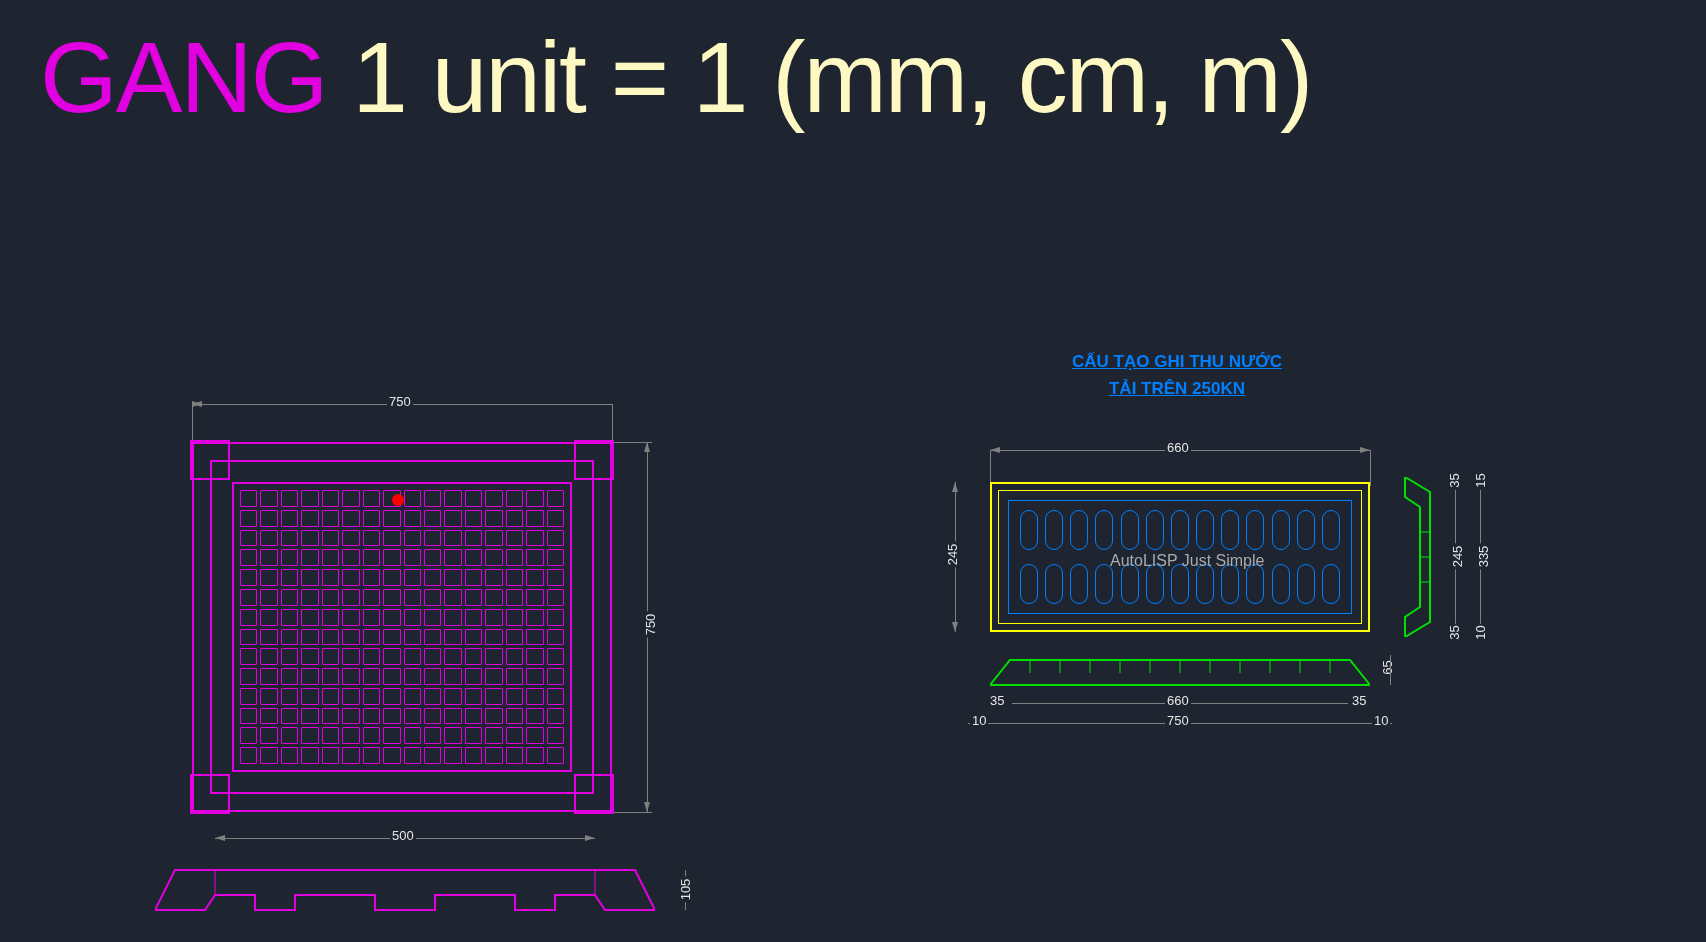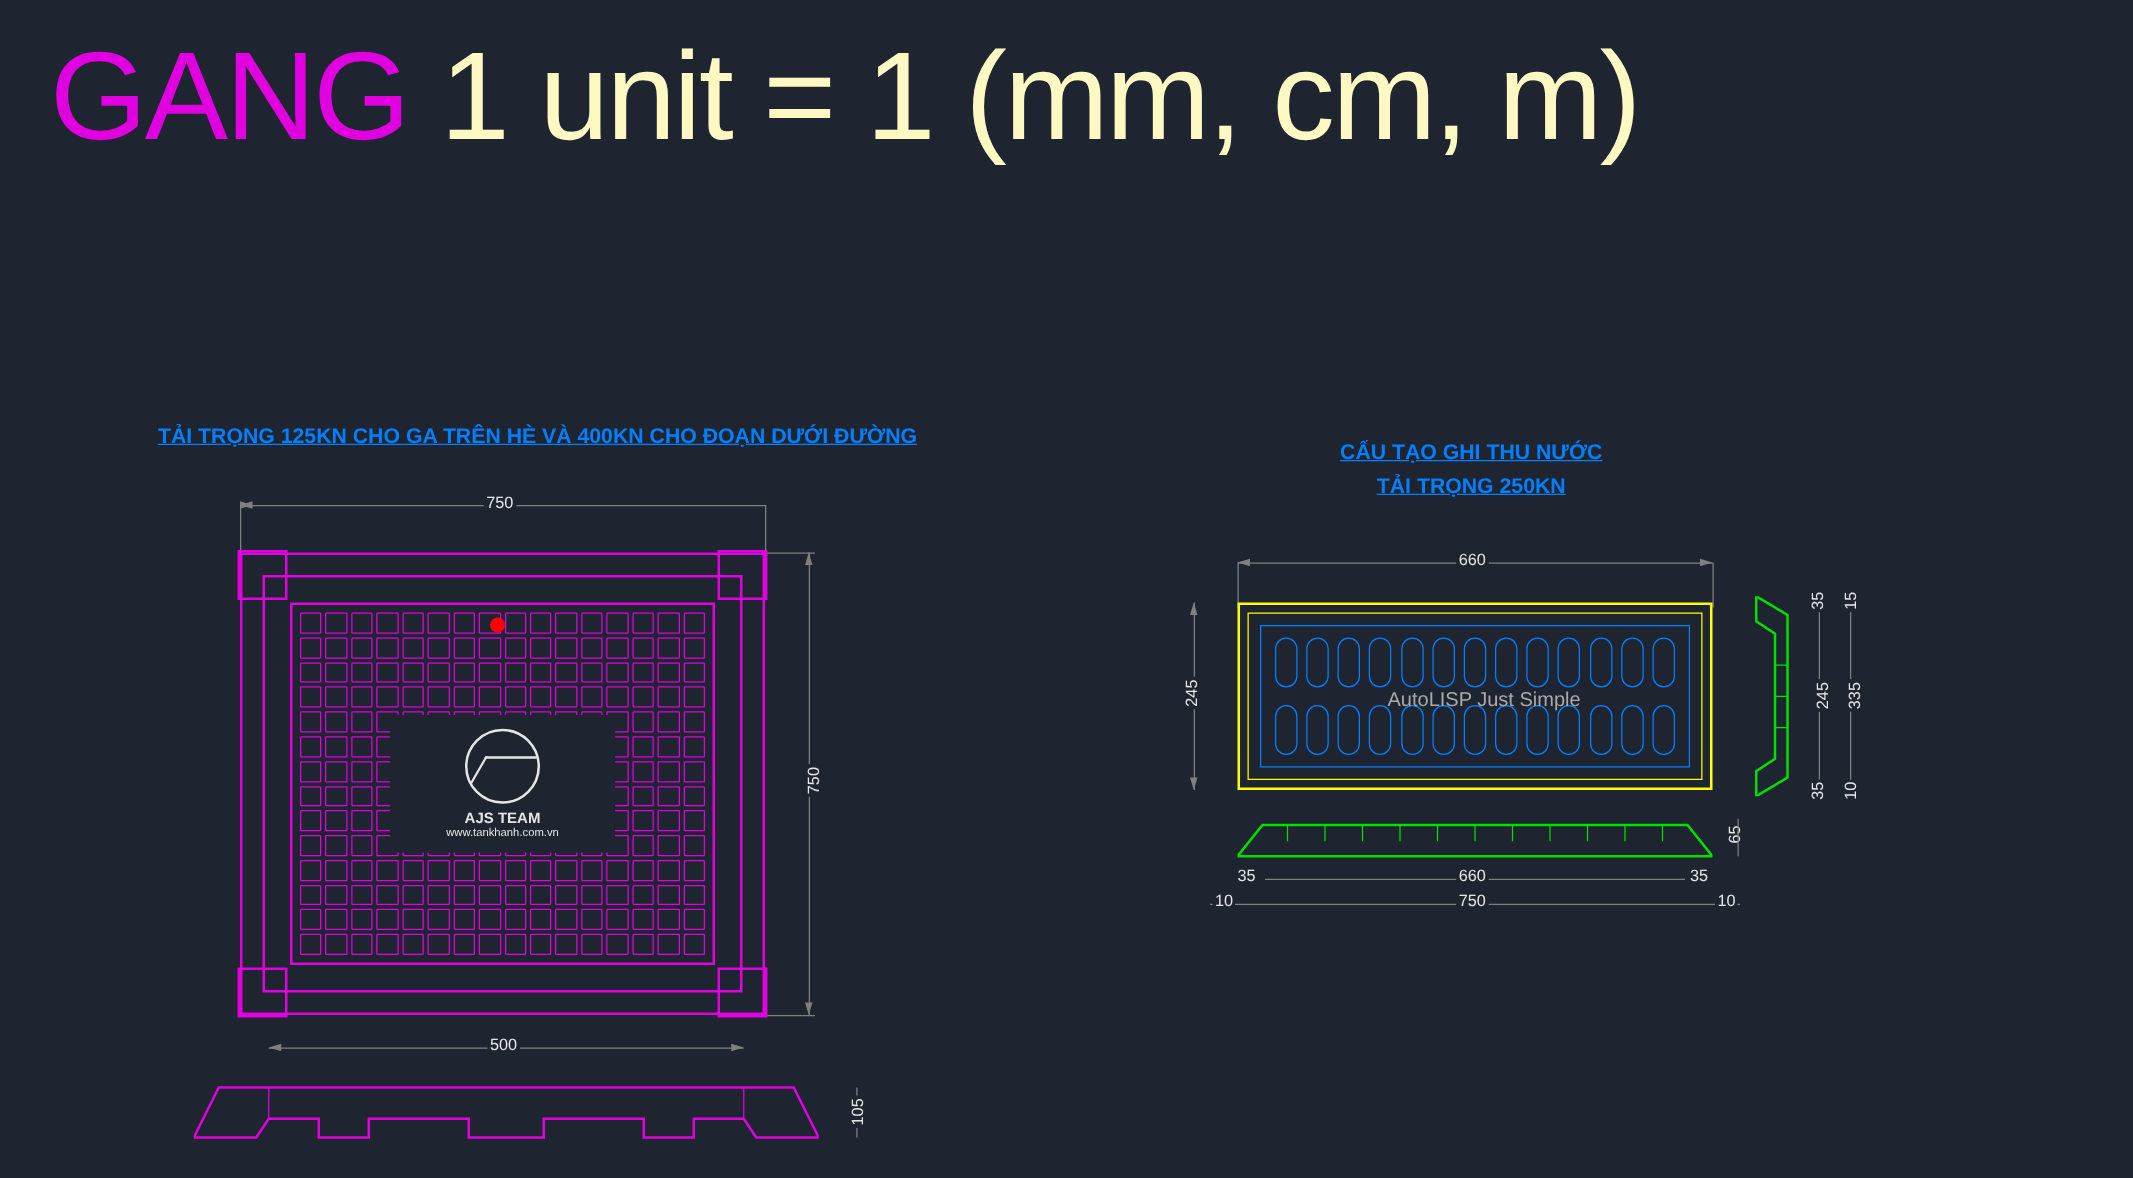--- a/index.html
+++ b/index.html
@@ -54,26 +54,25 @@
 </style>
 </head>
 <body>
 
 <div class="header">
   <span class="h-model">GANG</span><span class="h-unit"> 1 unit = 1 (mm, cm, m)</span>
 </div>
 
 <div class="title-block" style="top:308px;left:120px;width:620px">
   <br>
-  <u>TẢI TRỌNG 125KN CHO GA TRÊN HÈ VÀ 400KN CHO ĐOẠN DƯỚI ĐƯỜNG</u>
 </div>
 
 <div class="title-block" style="top:348px;left:987px;width:380px">
   <u>CẤU TẠO GHI THU NƯỚC</u><br>
-  <u>TẢI TRỌNG 250KN</u>
+  <u>TẢI TRÊN 250KN</u>
 </div>
 
 <div class="left-draw">
 
   <div class="dim-line" style="top:-38px;left:0;width:420px;height:1px"></div>
   <div class="arrow-l" style="top:-41px;left:0"></div>
   <div class="arrow-r" style="top:-41px;left:410"></div>
   <div class="dim-line" style="top:-38px;left:0;width:1px;height:42px"></div>
   <div class="dim-line" style="top:-38px;left:420px;width:1px;height:42px"></div>
   <div class="dim-text" style="top:-48px;left:195px">750</div>
@@ -308,25 +307,20 @@
       <div class="dot"></div>
       <div class="dot"></div>
       <div class="dot"></div>
       <div class="dot"></div>
       <div class="dot"></div>
       <div class="dot"></div>
       <div class="dot"></div>
       <div class="dot"></div>
     </div>
   <div class="red-dot"></div>
-  <div class="center-area">
-    <div class="logo-circle"></div>
-    <div class="team-label">AJS TEAM</div>
-    <div class="web-label">www.tankhanh.com.vn</div>
-  </div>
 
   <div class="corner-tab" style="top:-2px;left:-2px"></div>
   <div class="corner-tab" style="top:-2px;left:382px"></div>
   <div class="corner-tab" style="top:332px;left:-2px"></div>
   <div class="corner-tab" style="top:332px;left:382px"></div>
 </div>
 
 <div class="left-section">
   <svg class="sec-svg" viewBox="0 0 500 60">
     <path d="M 20 10 L 480 10 L 500 50 L 450 50 L 440 35 L 400 35 L 400 50 L 360 50 L 360 35 L 280 35 L 280 50 L 220 50 L 220 35 L 140 35 L 140 50 L 100 50 L 100 35 L 60 35 L 50 50 L 0 50 Z" fill="none" stroke="#e000e0" stroke-width="2"></path>

